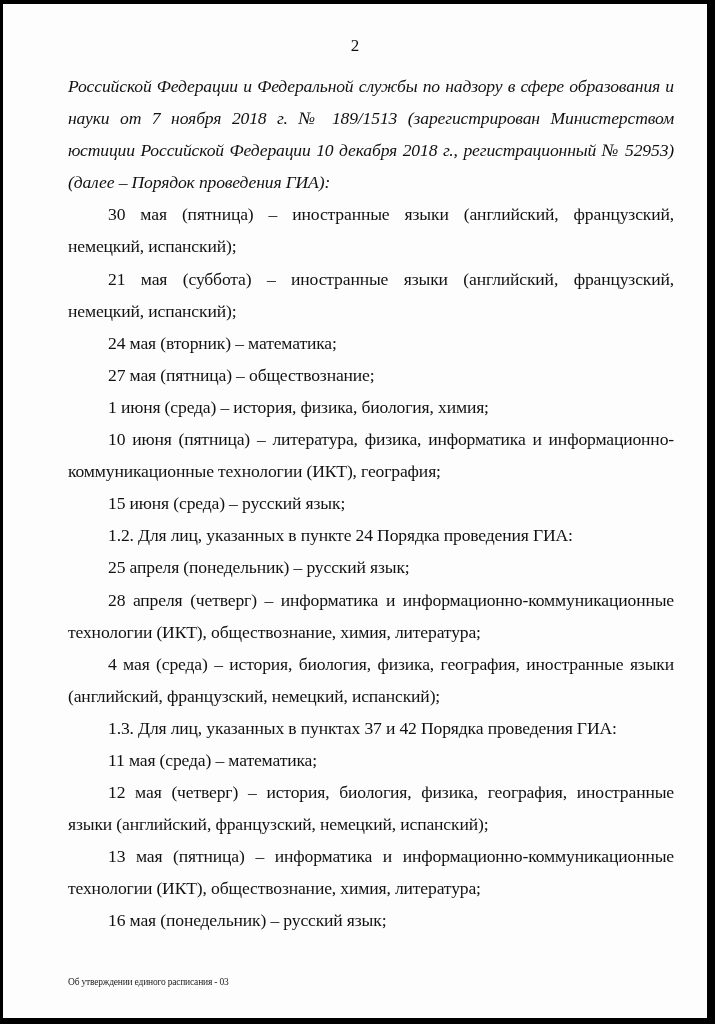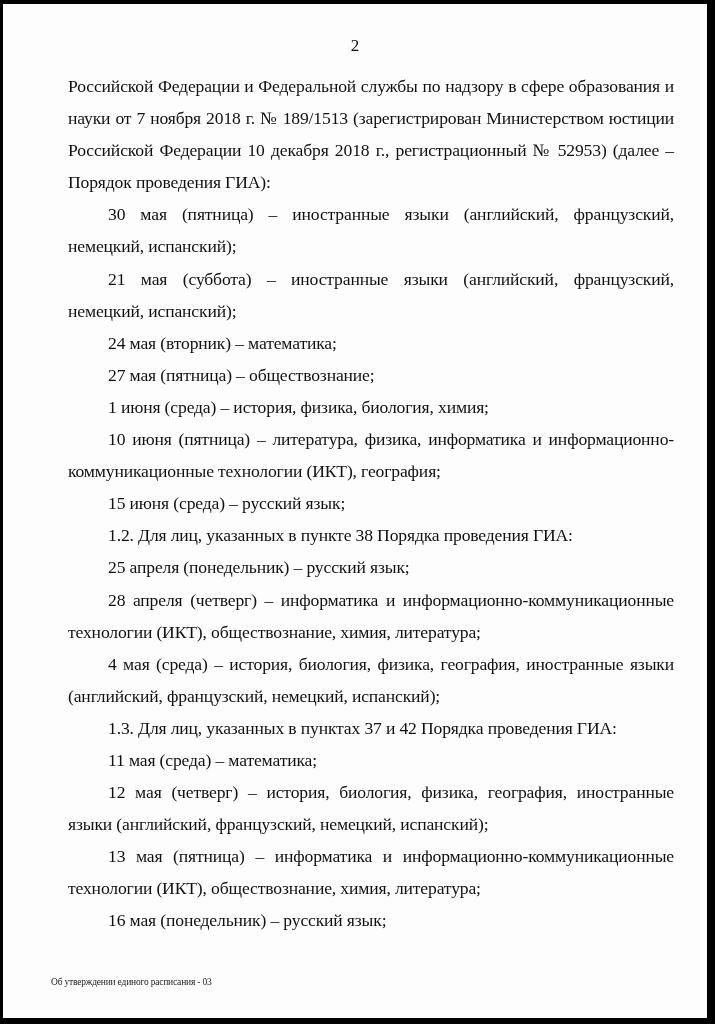--- a/index.html
+++ b/index.html
@@ -44,24 +44,25 @@
     }
     .para {
       margin: 0;
       text-align: justify;
       text-align-last: left;
       text-indent: 40px;
       hyphens: none;
     }
     .para.noindent {
       text-indent: 0;
+      font-style: italic;
     }
     .footer-note {
       position: absolute;
-      left: 48px;
+      left: 65px;
       top: 973px;
       font-family: "Liberation Serif", serif;
       font-size: 9.5px;
       color: #222;
       letter-spacing: -0.2px;
     }
   </style>
 </head>
 <body>
 
@@ -70,21 +71,21 @@
 
   <div class="body-text">
     <p class="para noindent">Российской Федерации и Федеральной службы по надзору в сфере образования и науки от 7 ноября 2018 г. № 189/1513 (зарегистрирован Министерством юстиции Российской Федерации 10 декабря 2018 г., регистрационный № 52953) (далее – Порядок проведения ГИА):</p>
     <p class="para">30 мая (пятница) – иностранные языки (английский, французский, немецкий, испанский);</p>
     <p class="para">21 мая (суббота) – иностранные языки (английский, французский, немецкий, испанский);</p>
     <p class="para">24 мая (вторник) – математика;</p>
     <p class="para">27 мая (пятница) – обществознание;</p>
     <p class="para">1 июня (среда) – история, физика, биология, химия;</p>
     <p class="para">10 июня (пятница) – литература, физика, информатика и информационно-коммуникационные технологии (ИКТ), география;</p>
     <p class="para">15 июня (среда) – русский язык;</p>
-    <p class="para">1.2. Для лиц, указанных в пункте 38 Порядка проведения ГИА:</p>
+    <p class="para">1.2. Для лиц, указанных в пункте 24 Порядка проведения ГИА:</p>
     <p class="para">25 апреля (понедельник) – русский язык;</p>
     <p class="para">28 апреля (четверг) – информатика и информационно-коммуникационные технологии (ИКТ), обществознание, химия, литература;</p>
     <p class="para">4 мая (среда) – история, биология, физика, география, иностранные языки (английский, французский, немецкий, испанский);</p>
     <p class="para">1.3. Для лиц, указанных в пунктах 37 и 42 Порядка проведения ГИА:</p>
     <p class="para">11 мая (среда) – математика;</p>
     <p class="para">12 мая (четверг) – история, биология, физика, география, иностранные языки (английский, французский, немецкий, испанский);</p>
     <p class="para">13 мая (пятница) – информатика и информационно-коммуникационные технологии (ИКТ), обществознание, химия, литература;</p>
     <p class="para">16 мая (понедельник) – русский язык;</p>
   </div>
 

